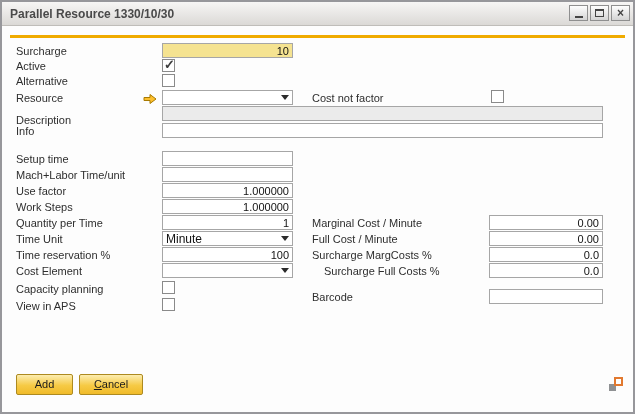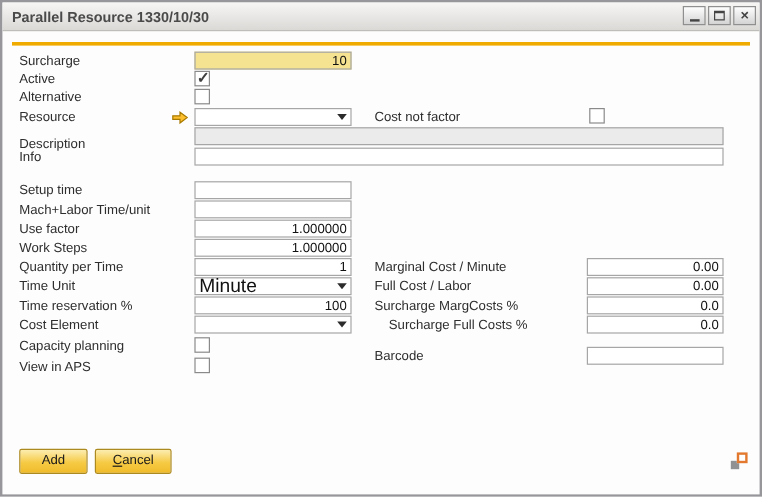--- a/index.html
+++ b/index.html
@@ -49,21 +49,21 @@
   }
   .cb:checked::after {
     content:"\2713"; position:absolute; left:1px; top:-3px;
     font-size:13px; font-weight:bold; color:#3f3f3f;
   }
 
   .combo {
     position:absolute; height:15px; border:1px solid #a6a6a6; background:#fff;
     display:flex; align-items:center; cursor:pointer;
   }
-  .combo-val { flex:1; font-size:16px; padding:0 3px; color:#111; white-space:nowrap; overflow:hidden; }
+  .combo-val { flex:1; font-size:12px; padding:0 3px; color:#111; white-space:nowrap; overflow:hidden; }
   .combo-arrow {
     width:0; height:0; flex:0 0 auto;
     border-left:4px solid transparent; border-right:4px solid transparent;
     border-top:5px solid #2b2b2b; margin-right:3px;
   }
 
   .link-arrow { position:absolute; width:14px; height:12px; cursor:pointer; }
 
   .btn {
     position:absolute; height:21px;
@@ -142,21 +142,21 @@
   <span class="lbl" style="left:14px;top:215px">Quantity per Time</span>
   <input class="fld num" style="left: 160px; top: 213px; width: 131px;" value="1">
   <span class="lbl" style="left:310px;top:215px">Marginal Cost / Minute</span>
   <input class="fld num" style="left: 487px; top: 213px; width: 114px;" value="0.00">
 
   <span class="lbl" style="left:14px;top:231px">Time Unit</span>
   <div class="combo" style="left:160px;top:229px;width:131px">
     <span class="combo-val">Minute</span>
     <span class="combo-arrow"></span>
   </div>
-  <span class="lbl" style="left:310px;top:231px">Full Cost / Labor</span>
+  <span class="lbl" style="left:310px;top:231px">Full Cost / Minute</span>
   <input class="fld num" style="left: 487px; top: 229px; width: 114px;" value="0.00">
 
   <span class="lbl" style="left:14px;top:247px">Time reservation %</span>
   <input class="fld num" style="left: 160px; top: 245px; width: 131px;" value="100">
   <span class="lbl" style="left:310px;top:247px">Surcharge MargCosts %</span>
   <input class="fld num" style="left: 487px; top: 245px; width: 114px;" value="0.0">
 
   <span class="lbl" style="left:14px;top:263px">Cost Element</span>
   <div class="combo" style="left:160px;top:261px;width:131px">
     <span class="combo-val"></span>

